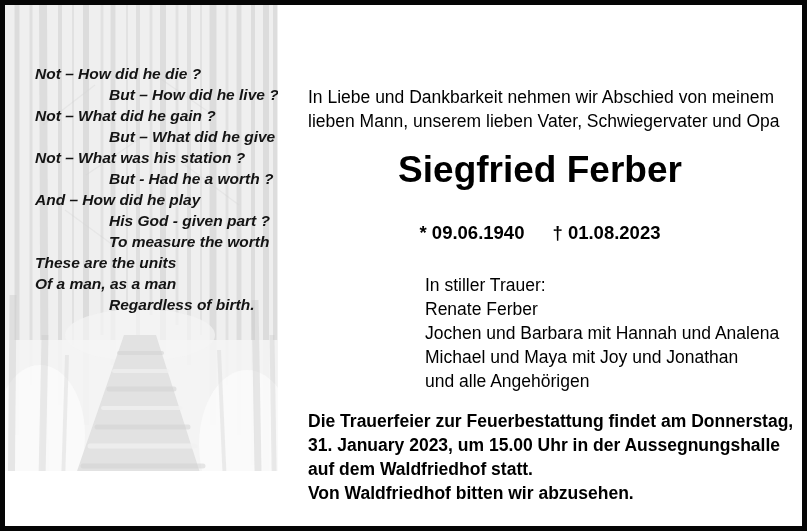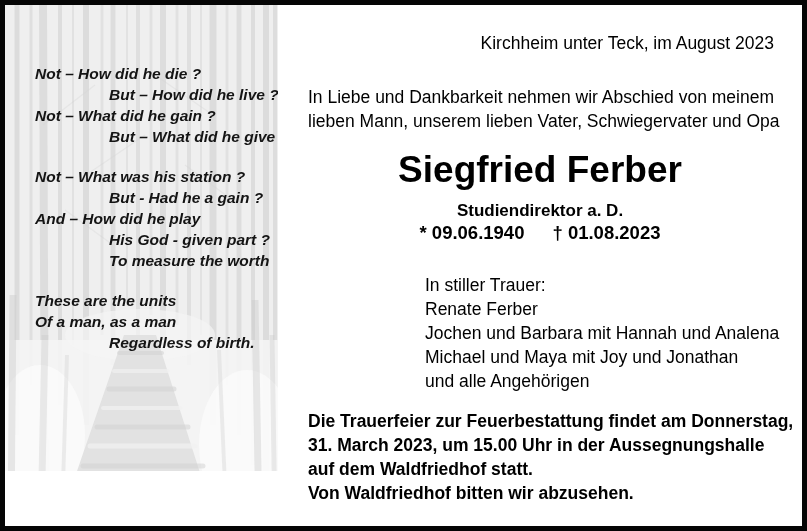--- a/index.html
+++ b/index.html
@@ -42,21 +42,21 @@
     width: 238px;
     font-size: 15.5px;
     line-height: 21px;
     font-style: italic;
     font-weight: 600;
     color: #141414;
     z-index: 2;
   }
   .poem-line { white-space: nowrap; }
   .poem-line.indent { margin-left: 74px; }
-  .poem-line.stanza-start { margin-top: 19px; }
+  .poem-line.stanza-start { }
   
   .content {
     position: absolute;
     left: 273px;
     top: 0;
     width: 524px;
     height: 521px;
     background: #ffffff;
   }
   .dateline {
@@ -195,56 +195,54 @@
 
       <rect x="0" y="0" width="273" height="521" fill="#ffffff" opacity="0.12"></rect>
     </svg>
 
     <div class="poem">
       <div class="poem-line">Not – How did he die ?</div>
       <div class="poem-line indent">But – How did he live ?</div>
       <div class="poem-line">Not – What did he gain ?</div>
       <div class="poem-line indent">But – What did he give ?</div>
       <div class="poem-line stanza-start">Not – What was his station ?</div>
-      <div class="poem-line indent">But  - Had he a gain ?</div>
+      <div class="poem-line indent">But  - Had he a worth ?</div>
       <div class="poem-line">And – How did he play</div>
       <div class="poem-line indent">His God - given part ?</div>
       <div class="poem-line indent">To measure the worth</div>
       <div class="poem-line stanza-start">These are the units</div>
       <div class="poem-line">Of a man, as a man</div>
       <div class="poem-line indent">Regardless of birth.</div>
     </div>
   </div>
 
   <div class="content">
 
-    <div class="dateline">Kirchheim unter Teck, im August 2023</div>
 
     <div class="intro">
       <div>In Liebe und Dankbarkeit nehmen wir Abschied von meinem</div>
       <div>lieben Mann, unserem lieben Vater, Schwiegervater und Opa</div>
     </div>
 
     <h1 class="deceased-name">Siegfried Ferber</h1>
 
-    <div class="deceased-title">Studiendirektor a. D.</div>
 
     <div class="dates">
       <span class="birth">* 09.06.1940</span><span class="death">† 01.08.2023</span>
     </div>
 
     <div class="mourners">
       <div>In stiller Trauer:</div>
       <div>Renate Ferber</div>
       <div>Jochen und Barbara mit Hannah und Analena</div>
       <div>Michael und Maya mit Joy und Jonathan</div>
       <div>und alle Angehörigen</div>
     </div>
 
     <div class="funeral">
       <div>Die Trauerfeier zur Feuerbestattung findet am Donnerstag,</div>
-      <div>31. March 2023, um 15.00 Uhr in der Aussegnungshalle</div>
+      <div>31. January 2023, um 15.00 Uhr in der Aussegnungshalle</div>
       <div>auf dem Waldfriedhof statt.</div>
       <div>Von Waldfriedhof bitten wir abzusehen.</div>
     </div>
 
   </div>
 </div>
 
 </body></html>

